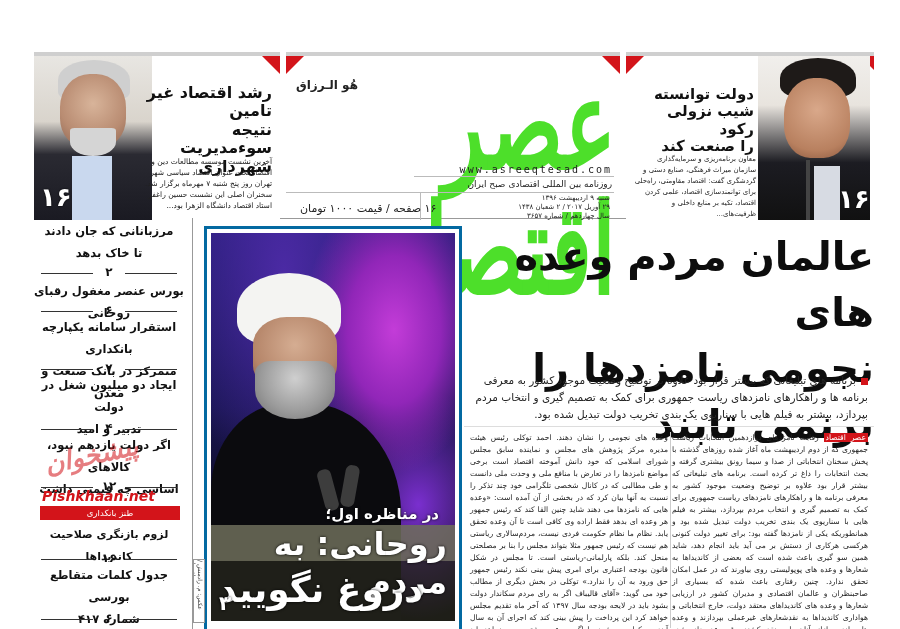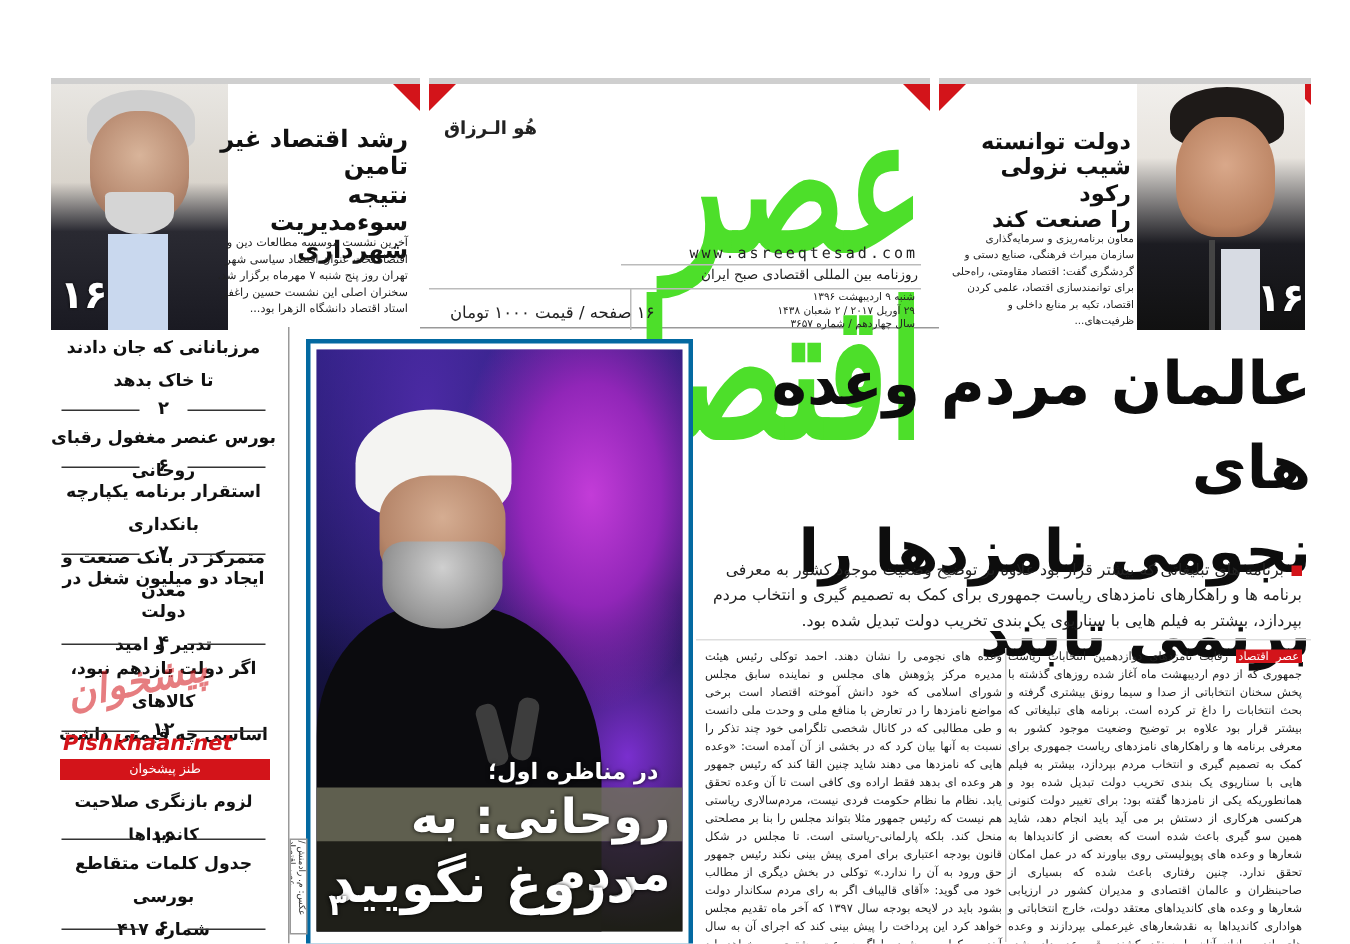--- a/index.html
+++ b/index.html
@@ -165,21 +165,21 @@
     <div class="sitem" style="top:62px;">
       <div>بورس عنصر مغفول رقبای روحانی</div>
     </div>
     <div class="sdiv" style="top:88px;">
         <span class="l" style="left:0;"></span>
         <span class="n">۶</span>
         <span class="l" style="right:0;"></span>
       </div>
 
     <div class="sitem" style="top:98px;">
-      <div>استقرار برنامه یکپارچه بانکداری</div>
+      <div>استقرار سامانه یکپارچه بانکداری</div>
       <div>متمرکز در بانک صنعت و معدن</div>
     </div>
     <div class="sdiv" style="top:146px;">
         <span class="l" style="left:0;"></span>
         <span class="n">۷</span>
         <span class="l" style="right:0;"></span>
       </div>
 
     <div class="sitem" style="top:156px;">
       <div>ایجاد دو میلیون شغل در دولت</div>
@@ -197,21 +197,21 @@
     </div>
     <div class="sdiv" style="top:264px;">
         <span class="l" style="left:0;"></span>
         <span class="n">۱۲</span>
         <span class="l" style="right:0;"></span>
       </div>
 
     <div class="wm" style="left:10px;top:222px;font-size:26px;opacity:0.55;transform:rotate(-12deg);">پیشخوان</div>
     <div class="wm" style="left:8px;top:270px;font-size:14px;">Pishkhaan.net</div>
 
-    <div class="redbar" style="top:288px;">طنز پیشخوان</div>
+    <div class="redbar" style="top:288px;">طنز بانکداری</div>
 
     <div class="sitem" style="top:306px;font-size:11px;">
       <div>لزوم بازنگری صلاحیت کاندیداها</div>
     </div>
     <div class="sdiv" style="top:336px;">
         <span class="l" style="left:0;"></span>
         <span class="n">۱۶</span>
         <span class="l" style="right:0;"></span>
       </div>
 

